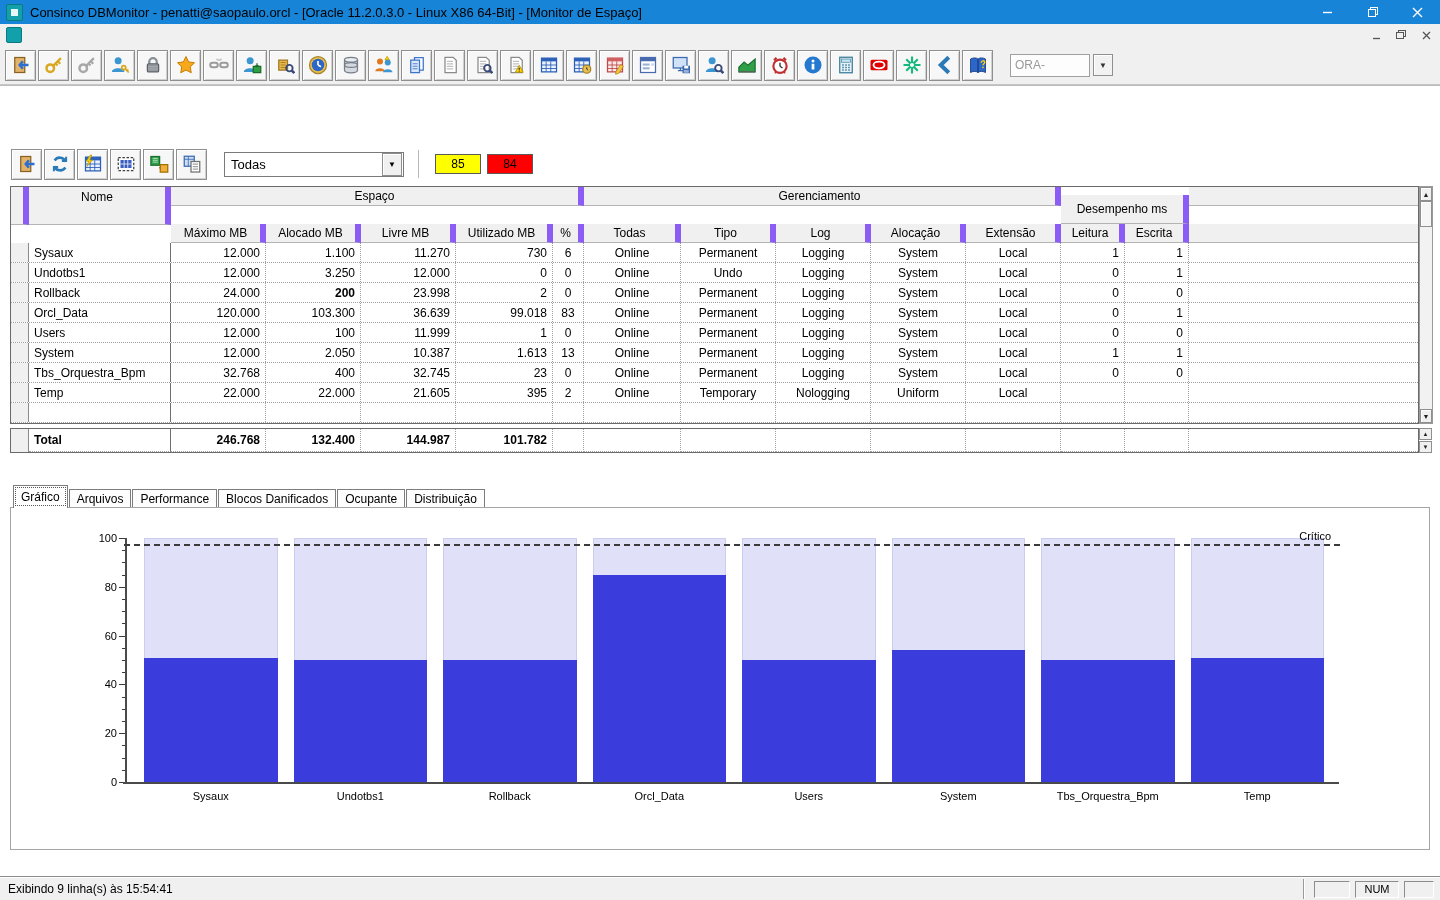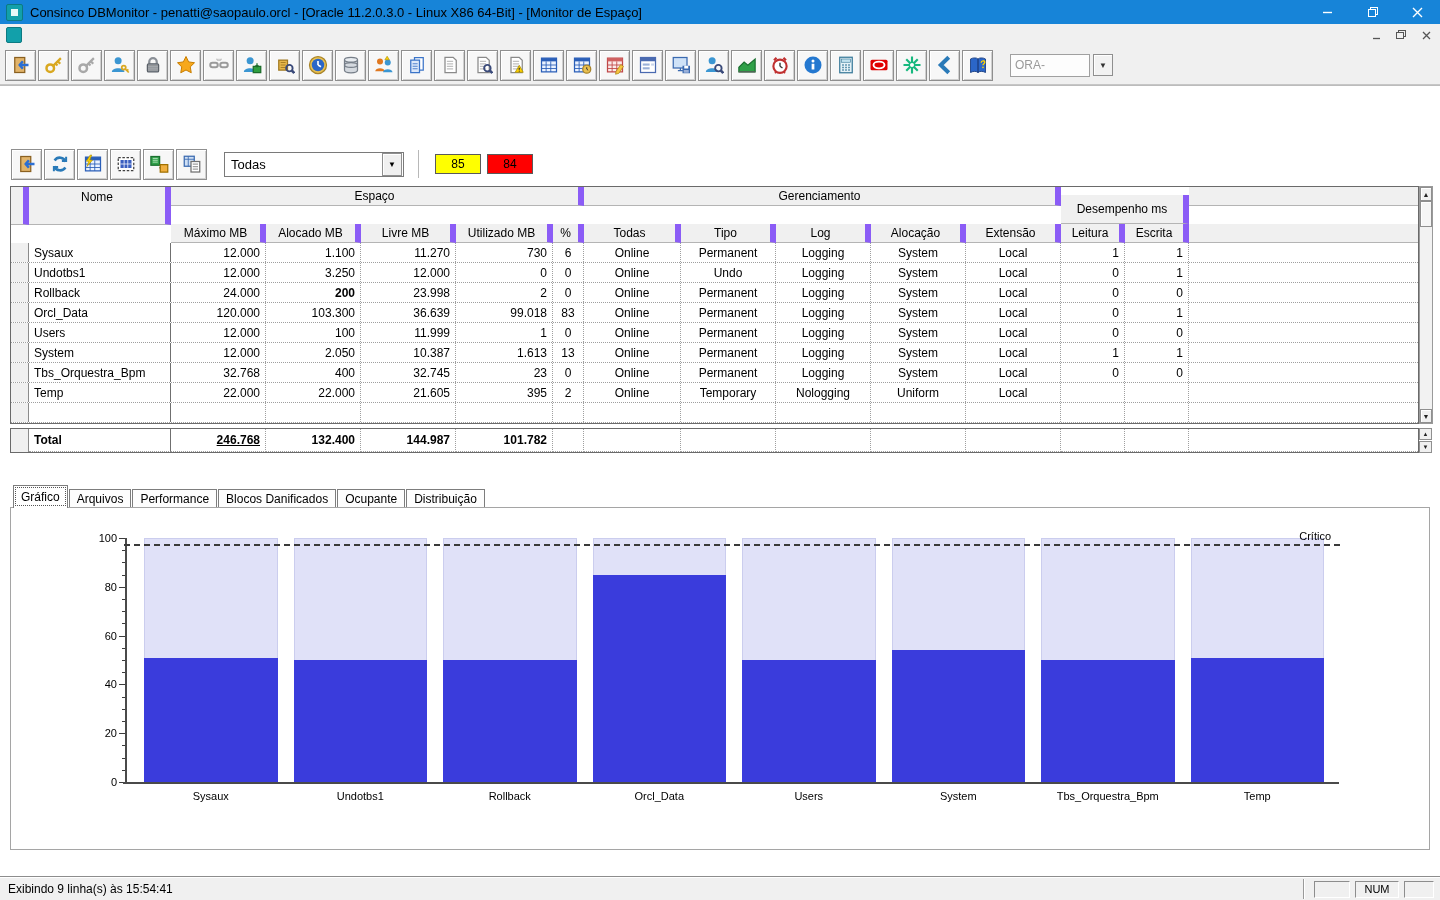--- a/index.html
+++ b/index.html
@@ -699,21 +699,21 @@
     </div>
   </div>
 <div class="vscroll">
   <div class="sbtn" style="top:0">▲</div>
   <div class="sthumb"></div>
   <div class="sbtn" style="bottom:0">▼</div>
 </div>
 <div class="totalstrip" id="totalstrip">
     <div class="gut"></div>
     <div class="bc namecol" style="width: 142px;">Total</div>
-    <div class="bc r" style="width: 95px; text-decoration: underline;">246.768</div>
+    <div class="bc r" style="width: 95px;">246.768</div>
     <div class="bc r" style="width: 95px;">132.400</div>
     <div class="bc r" style="width: 95px;">144.987</div>
     <div class="bc r" style="width: 97px;">101.782</div>
     <div class="bc" style="width: 31px;"></div>
     <div class="bc" style="width: 97px;"></div>
     <div class="bc" style="width: 95px;"></div>
     <div class="bc" style="width: 95px;"></div>
     <div class="bc" style="width: 95px;"></div>
     <div class="bc" style="width: 95px;"></div>
     <div class="bc" style="width: 64px;"></div>

